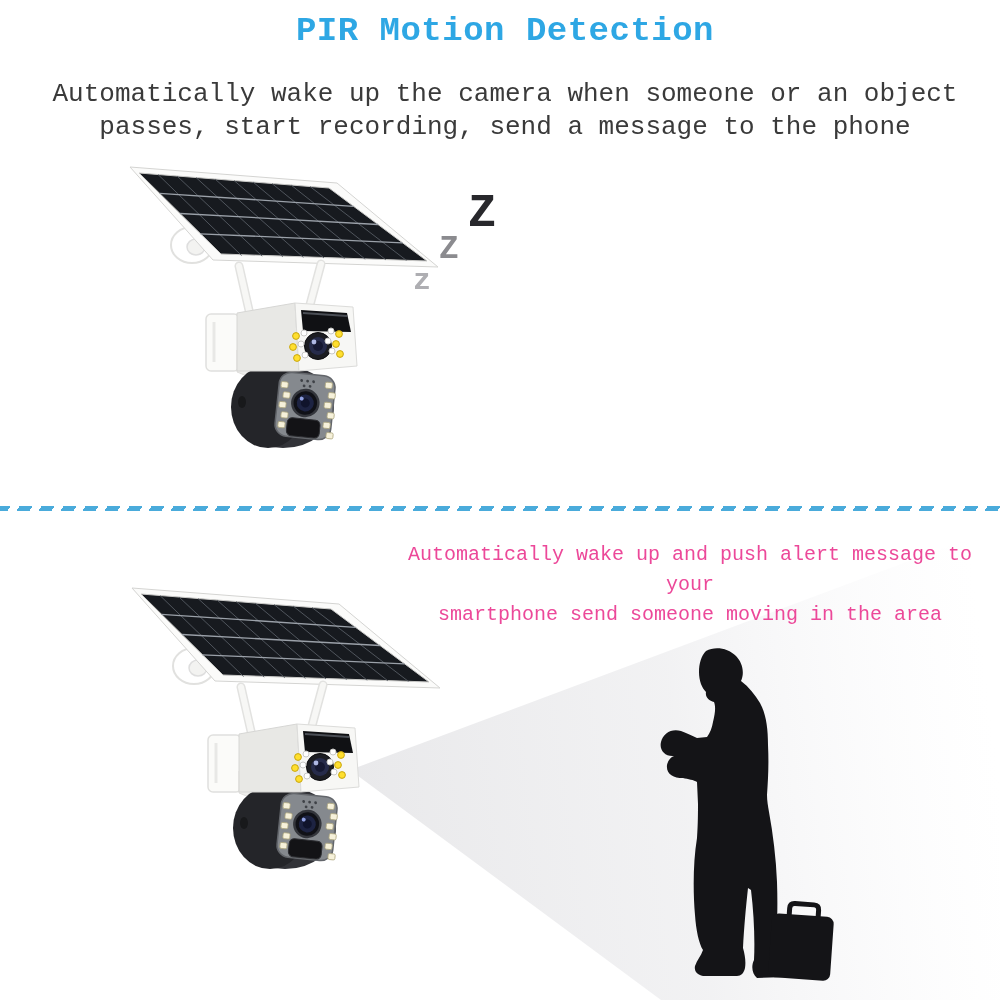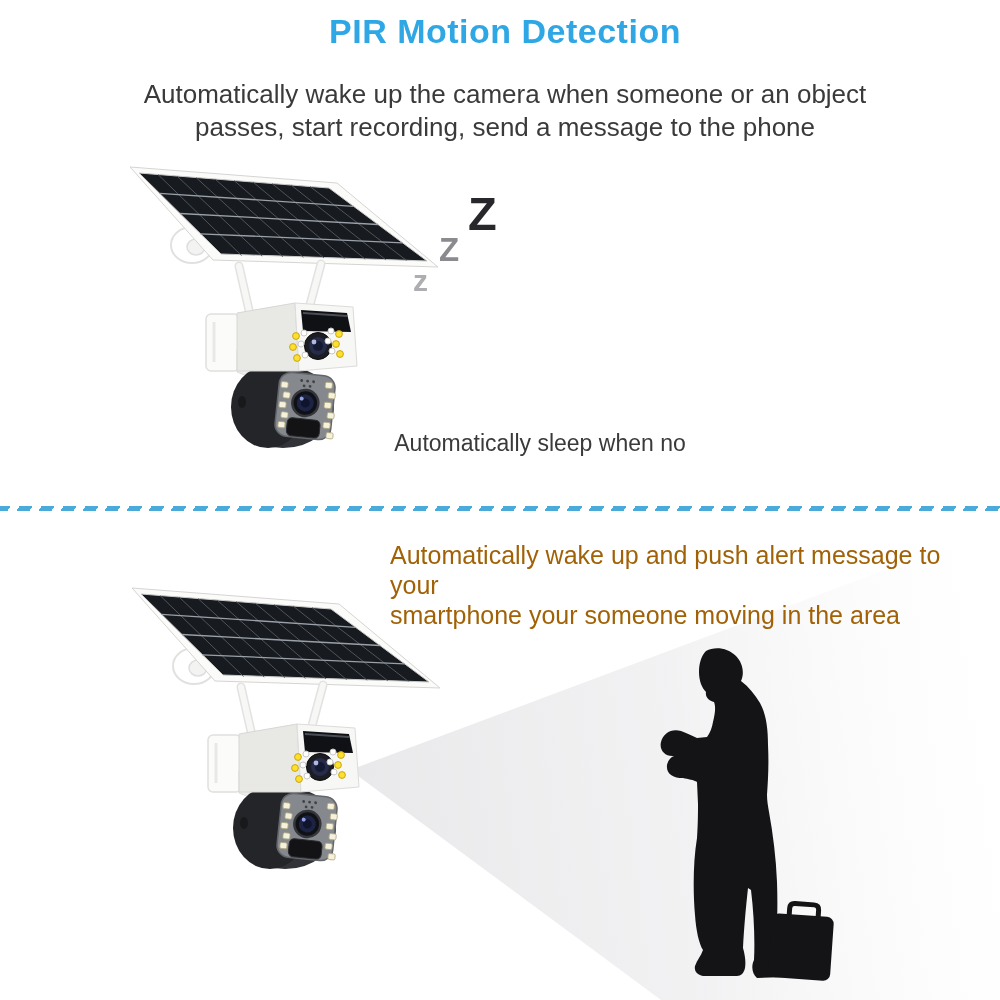--- a/index.html
+++ b/index.html
@@ -1,35 +1,35 @@
 <!DOCTYPE html>
 <html><head>
 <meta charset="utf-8">
 <style>
   html,body{margin:0;padding:0;background:#ffffff;}
   .canvas{
     position:relative;width:1000px;height:1000px;background:#ffffff;overflow:hidden;
-    font-family:Liberation Sans, sans-serif;
+    font-family:Liberation Mono, monospace;
   }
   .art{position:absolute;left:0;top:0;pointer-events:none;}
   .page-title{
     position:absolute;left:0;top:12px;width:1010px;text-align:center;
     font-size:34px;font-weight:bold;color:#2ea7e4;letter-spacing:0.5px;
   }
   .intro{
     position:absolute;left:0;top:78px;width:1010px;text-align:center;
     font-size:26px;line-height:33px;color:#3a3a3a;
   }
   .caption-sleep{
     position:absolute;left:340px;top:430px;width:400px;text-align:center;
     font-size:23px;line-height:27px;color:#3a3a3a;
   }
   .caption-wake{
-    position:absolute;left:390px;top:540px;width:600px;
-    font-size:25px;line-height:30px;color:#a16207;
+    position:absolute;left:390px;top:540px;width:600px;text-align:center;
+    font-size:20px;line-height:30px;color:#ec4899;
   }
   .z{position:absolute;font-weight:bold;line-height:1;}
   .z-large{left:468px;top:190px;font-size:47px;color:#28282c;}
   .z-medium{left:439px;top:233px;font-size:33px;color:#8b8b8f;}
   .z-small{left:413px;top:266px;font-size:30px;color:#aeaeb2;}
   .divider{
     position:absolute;left:-4px;top:506px;width:1010px;height:5px;
     background:repeating-linear-gradient(90deg,#4aabdb 0 13px,transparent 13px 22px);
     transform:skewX(-35deg);
   }
@@ -197,23 +197,22 @@
   <div class="intro">
     <div>Automatically wake up the camera when someone or an object</div>
     <div>passes, start recording, send a message to the phone</div>
   </div>
 
   <span class="z z-large">Z</span>
   <span class="z z-medium">Z</span>
   <span class="z z-small">z</span>
 
   <div class="caption-sleep">
-    <div>Automatically sleep when no</div>
   </div>
 
   <div class="divider"></div>
 
   <div class="caption-wake">
     <div>Automatically wake up and push alert message to your</div>
-    <div>smartphone your someone moving in the area</div>
+    <div>smartphone send someone moving in the area</div>
   </div>
 
 </div>
 
 </body></html>

